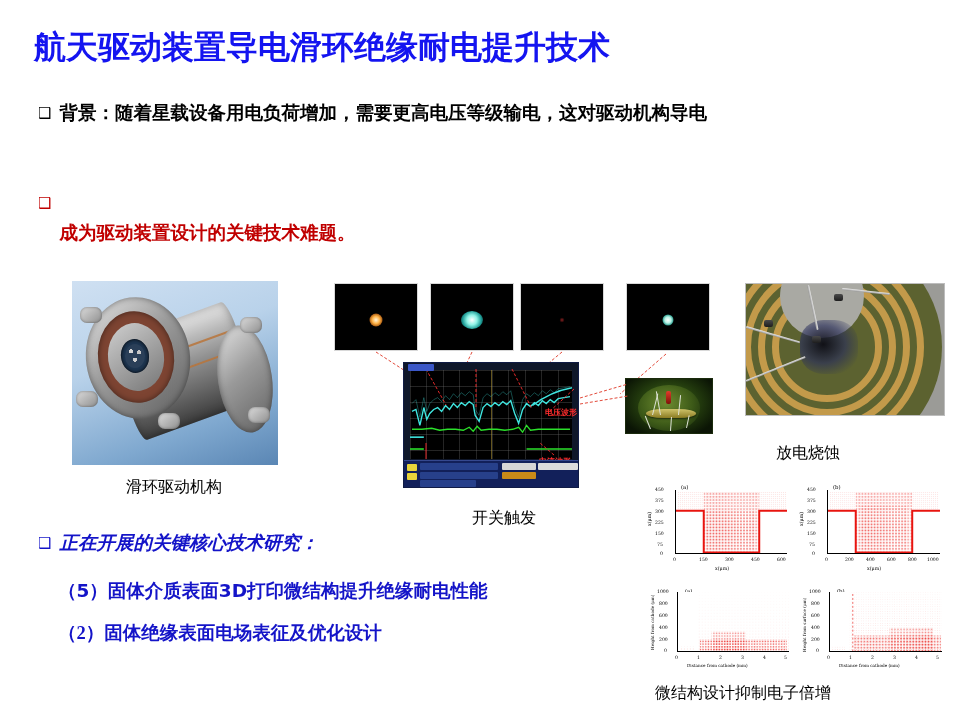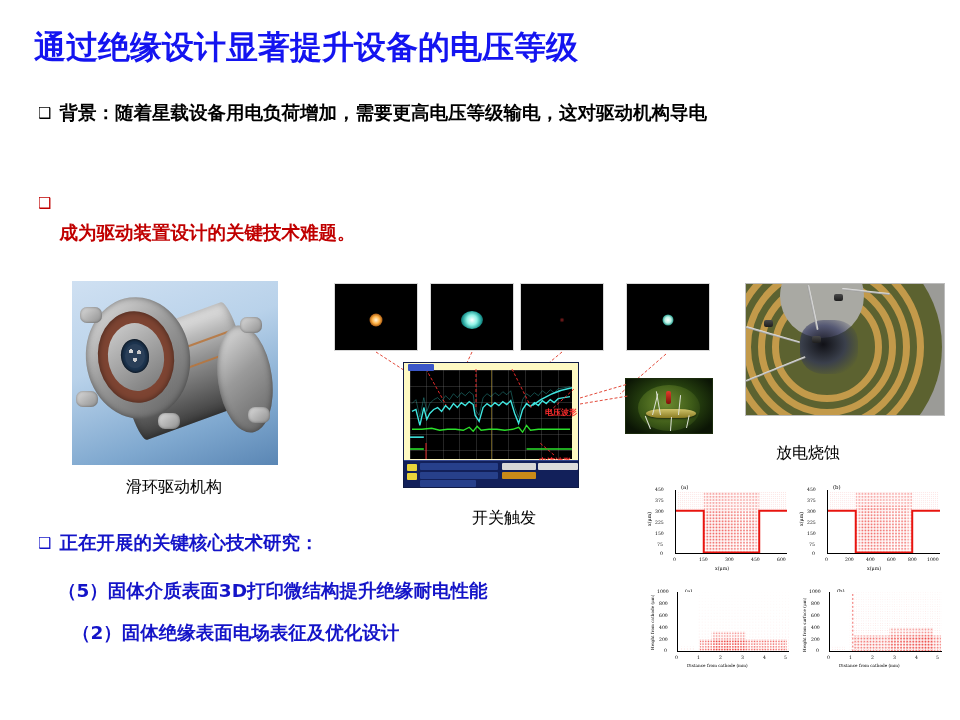--- a/index.html
+++ b/index.html
@@ -29,28 +29,28 @@
   .b-bg   { left: 38px; top: 98px;  width: 900px; }
   .b-bg .bullet-mark { color: #000; font-size: 15px; padding-top: 4px; }
   .b-bg .bullet-text { color: #000; }
 
   .b-q    { left: 38px; top: 188px; width: 900px; }
   .b-q .bullet-mark { color: #C00000; font-size: 15px; padding-top: 4px; }
   .b-q .bullet-text { color: #C00000; }
 
   .b-res  { left: 38px; top: 528px; width: 600px; }
   .b-res .bullet-mark { color: #1414C8; font-size: 15px; padding-top: 4px; }
-  .b-res .bullet-text { color: #1414C8; }
+  .b-res .bullet-text { color: #1414C8; font-style: italic; }
 
   .sub-item {
     position: absolute; font-size: 18.5px; font-weight: bold;
     color: #1414C8; white-space: nowrap;
   }
   .sub-1 { left: 58px; top: 578px; }
-  .sub-2 { left: 72px; top: 620px; }
+  .sub-2 { left: 58px; top: 620px; font-family: Liberation Serif, serif; }
 
   
   .caption {
     position: absolute; font-size: 16px; color: #000;
     white-space: nowrap; font-weight: normal;
   }
   .cap-motor   { left: 126px; top: 477px; }
   .cap-disch   { left: 472px; top: 508px; }
   .cap-burn    { left: 776px; top: 423px; margin-top: 20px; }
   .cap-micro   { left: 655px; top: 683px; }
@@ -126,21 +126,21 @@
   .spot-b { left:50%; top:54%; width: 22px; height: 18px;
     background: radial-gradient(circle,#ffffff 0%,#8ef4e6 35%,#1e9c96 65%,rgba(0,40,40,0) 100%); }
   .spot-c { left:50%; top:54%; width: 5px; height: 5px;
     background: radial-gradient(circle,#8c2020 0%,rgba(40,0,0,0) 75%); }
   .spot-d { left:50%; top:54%; width: 11px; height: 11px;
     background: radial-gradient(circle,#ffffff 0%,#b6f2e4 40%,#2a9a8c 70%,rgba(0,30,30,0) 100%); }
 
   
   .fig-scope {
     position: absolute; left: 403px; top: 362px; width: 176px; height: 126px;
-    background: #fef9c3; border: 1px solid #101b45; overflow: hidden;
+    background: #0f172a; border: 1px solid #101b45; overflow: hidden;
   }
   .scope-grid {
     position: absolute; left: 6px; top: 7px; right: 6px; bottom: 28px;
     background:
       repeating-linear-gradient(to right, rgba(120,120,120,.30) 0 1px, transparent 1px 16.4px),
       repeating-linear-gradient(to bottom, rgba(120,120,120,.30) 0 1px, transparent 1px 16px),
       #000;
   }
   .scope-center-v {
     position:absolute; left: 50%; top: 7px; bottom: 28px; width: 1px;
@@ -251,21 +251,21 @@
   }
   .cloud {
     position: absolute; left:0; top:0; right:0; bottom:0;
   }
 </style>
 </head>
 <body>
 
 <div id="slide">
 
-  <div class="slide-title">通过绝缘设计显著提升设备的电压等级</div>
+  <div class="slide-title">航天驱动装置导电滑环绝缘耐电提升技术</div>
 
   <div class="bullet-row b-bg">
     <span class="bullet-mark">❑</span>
     <span class="bullet-text">
       <span>背景：随着星载设备用电负荷增加，需要更高电压等级输电，这对驱动机构导电</span><br>
     </span>
   </div>
 
   <div class="bullet-row b-q">
     <span class="bullet-mark">❑</span>
@@ -558,14 +558,15 @@
       <div class="tick-lbl" style="left:30px;  top:77px;">0</div>
       <div class="tick-lbl" style="left:52px;  top:77px;">1</div>
       <div class="tick-lbl" style="left:74px;  top:77px;">2</div>
       <div class="tick-lbl" style="left:96px;  top:77px;">3</div>
       <div class="tick-lbl" style="left:118px; top:77px;">4</div>
       <div class="tick-lbl" style="left:139px; top:77px;">5</div>
       <div class="ax-title" style="left:42px; top:85px; font-size:4.2px;">Distance from cathode (mm)</div>
     </div>
 
   </div>
+  <div class="caption cap-micro">微结构设计抑制电子倍增</div>
 
 </div>
 
 </body></html>

